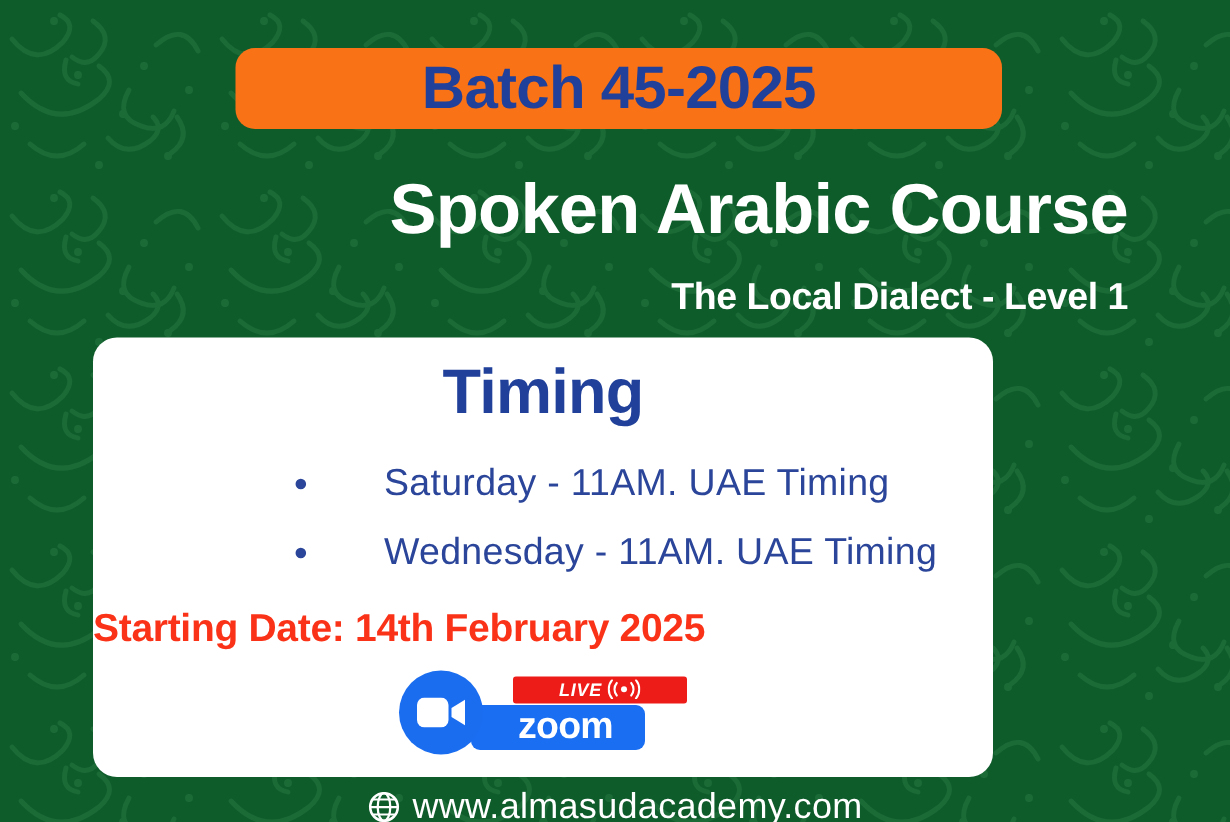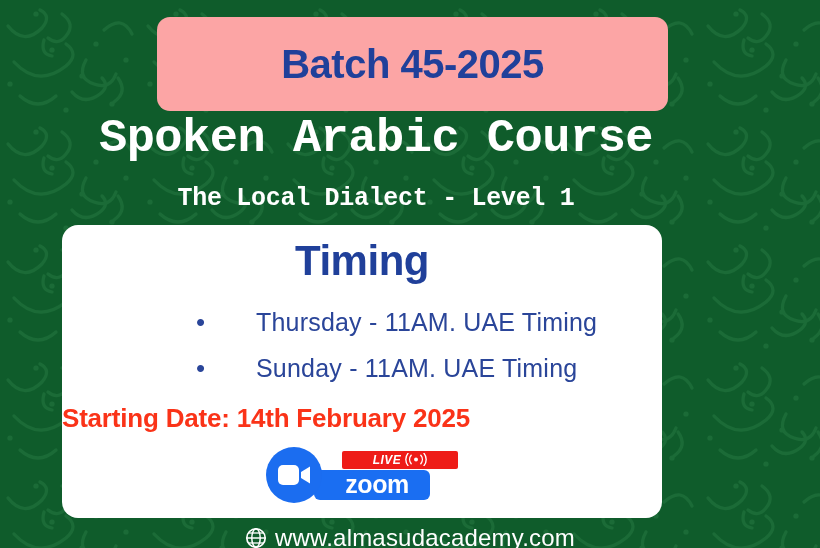--- a/index.html
+++ b/index.html
@@ -20,41 +20,40 @@
   }
   .bg-pattern {
     position:absolute; inset:0;
     opacity:1;
     pointer-events:none;
   }
 
   
   .badge {
     position:absolute;
-    left:157px; top:17px;
-    width:511px; height:94px;
-    background:#fca5a5;
+    left:157px; top:32px;
+    width:511px; height:54px;
+    background:#f97316;
     border-radius:13px;
     display:flex; align-items:center; justify-content:center;
   }
   .badge-text {
     color:#20409a;
     font-size:40px;
     font-weight:bold;
     letter-spacing:-0.5px;
     white-space:nowrap;
   }
 
   
   .headline {
     position:absolute;
     left:0; top:112px;
     width:752px;
-    text-align:center;
-    font-family:Liberation Mono, monospace;
+    text-align:right;
   }
   .headline-main {
     color:#ffffff;
     font-size:47px;
     font-weight:bold;
     letter-spacing:-0.5px;
     line-height:1.15;
     white-space:nowrap;
   }
   .headline-sub {
@@ -243,25 +242,25 @@
     <div class="headline-sub">The Local Dialect - Level 1</div>
   </div>
 
   <div class="card">
 
     <div class="card-title">Timing</div>
 
     <ul class="timing-list">
       <li class="timing-item">
         <span class="timing-bullet">•</span>
-        <span class="timing-text">Thursday  - 11AM. UAE Timing</span>
+        <span class="timing-text">Saturday  - 11AM. UAE Timing</span>
       </li>
       <li class="timing-item">
         <span class="timing-bullet">•</span>
-        <span class="timing-text">Sunday  - 11AM. UAE Timing</span>
+        <span class="timing-text">Wednesday  - 11AM. UAE Timing</span>
       </li>
     </ul>
 
     <div class="start-date">Starting Date: 14th February 2025</div>
 
     <div class="zoom-logo">
       <div class="zoom-circle">
         <svg width="32" height="20" viewBox="0 0 32 20" aria-hidden="true">
           <rect x="0" y="0" width="21" height="20" rx="5" fill="#ffffff"></rect>
           <path d="M23 7 L32 1.5 L32 18.5 L23 13 Z" fill="#ffffff"></path>

